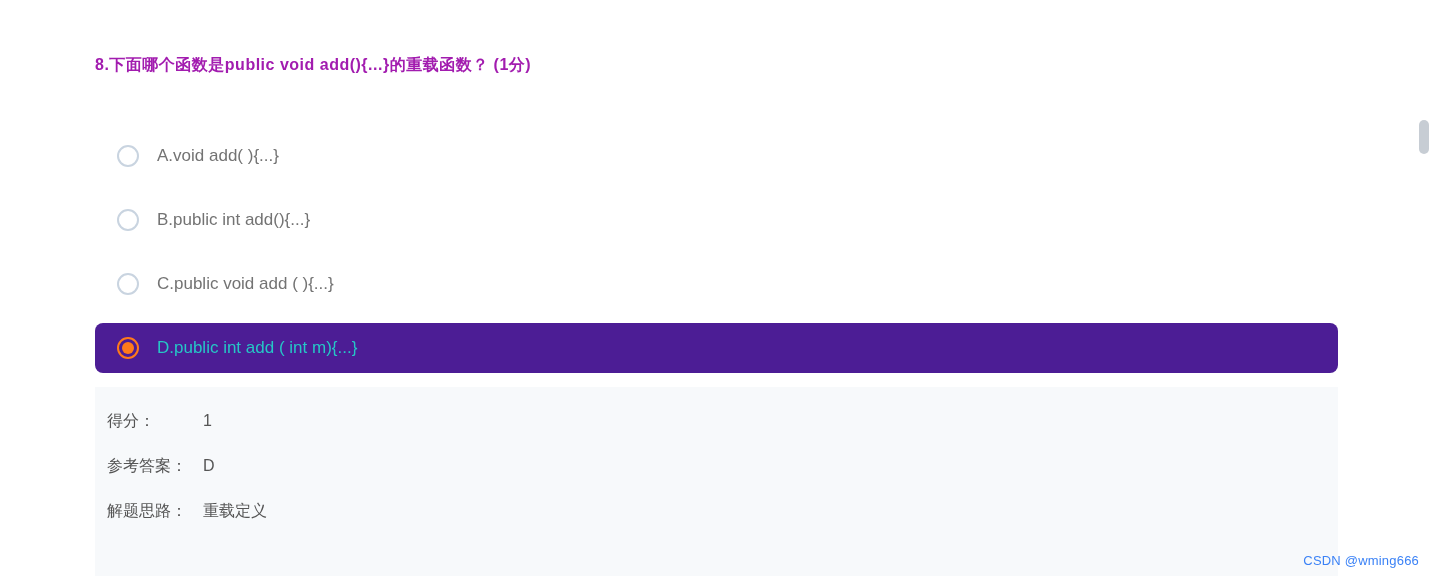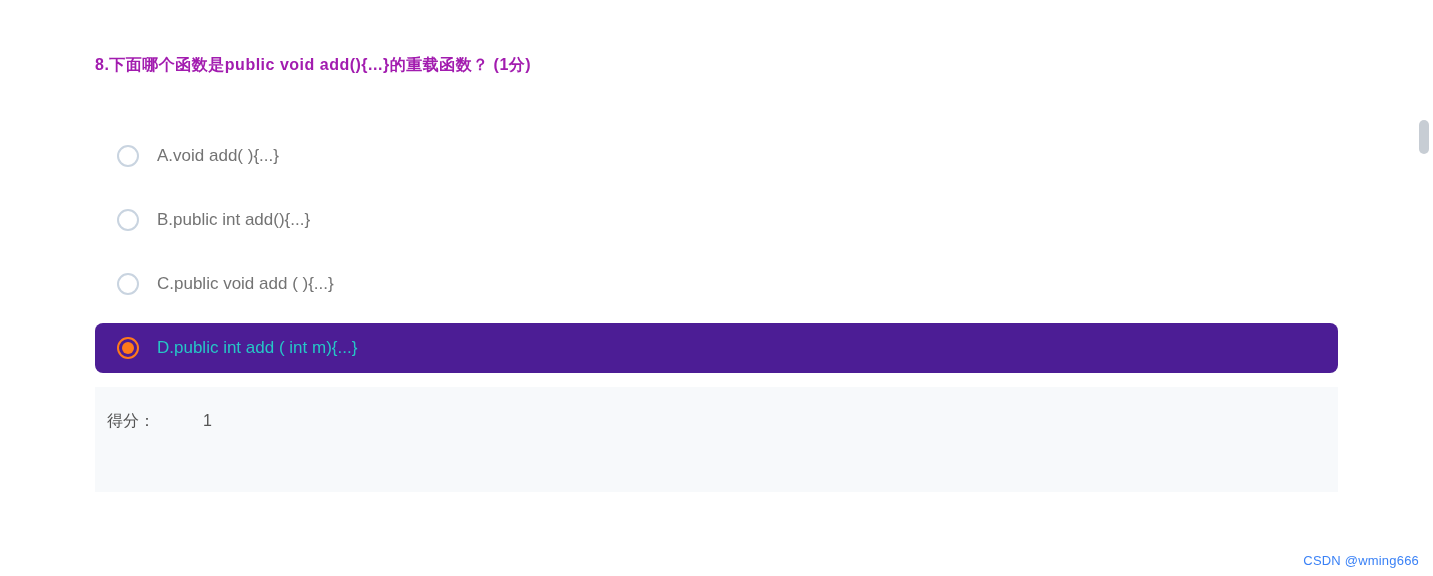--- a/index.html
+++ b/index.html
@@ -130,19 +130,27 @@
       <span>D.public int add ( int m){...}</span>
     </div>
 
   </div>
 
   <div class="feedback">
     <div class="feedback-row">
       <span class="feedback-label">得分：</span>
       <span class="feedback-value">1</span>
     </div>
+    <div class="feedback-row">
+      <span class="feedback-label">参考答案：</span>
+      <span class="feedback-value">D</span>
+    </div>
+    <div class="feedback-row">
+      <span class="feedback-label">解题思路：</span>
+      <span class="feedback-value">重载定义</span>
+    </div>
   </div>
 
 </div>
 
 <div class="scrollbar-thumb"></div>
 
 <div class="watermark">CSDN @wming666</div>
 
 </body></html>

